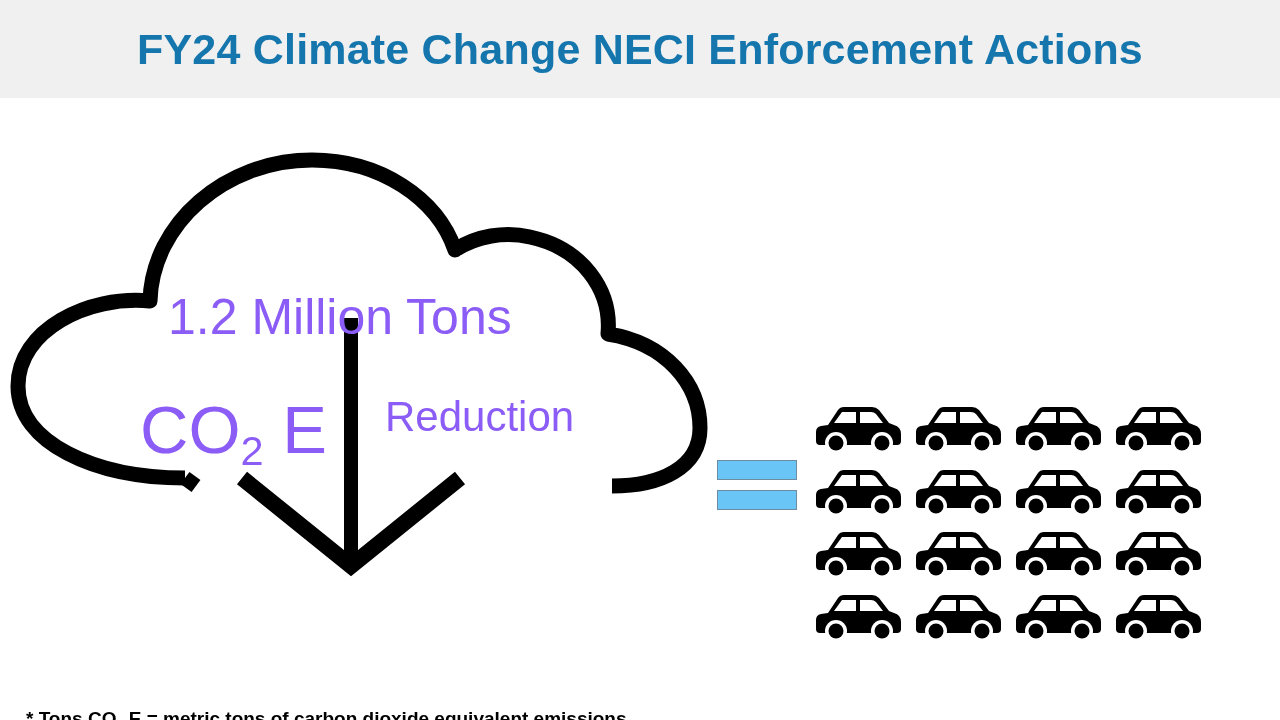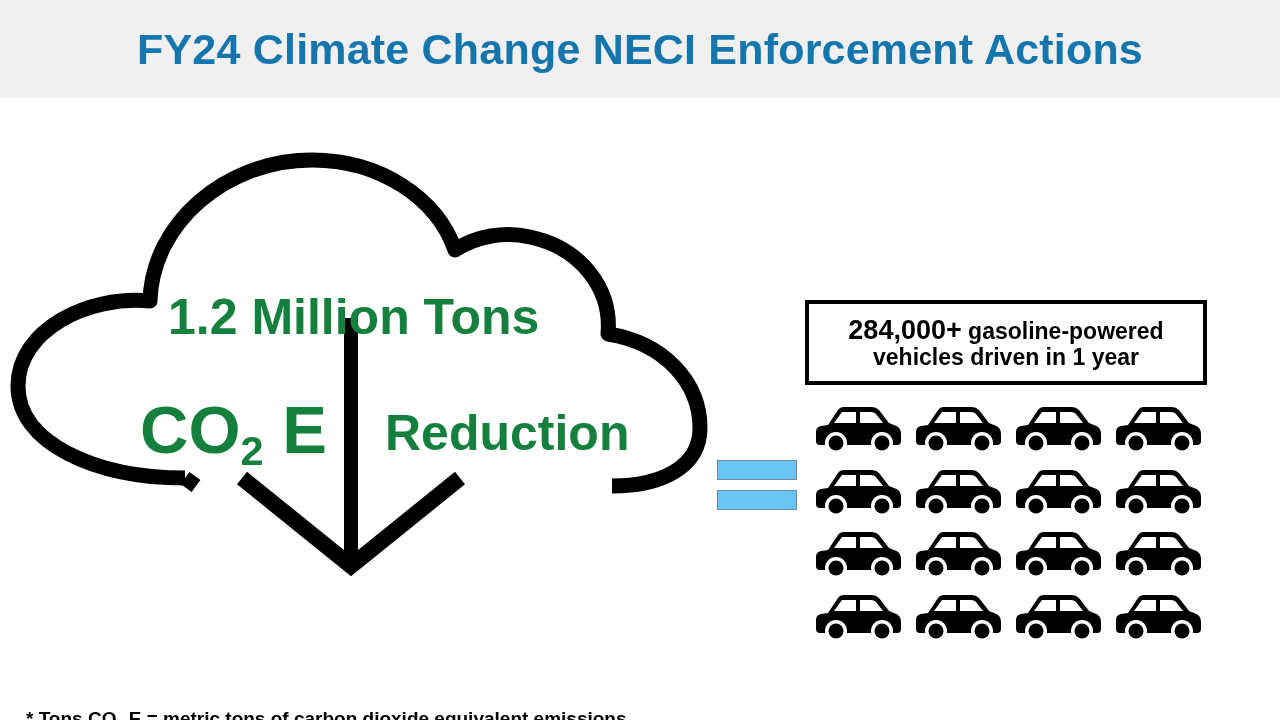--- a/index.html
+++ b/index.html
@@ -59,39 +59,39 @@
     width: 720px;
     height: 480px;
   }
   #cloud-svg {
     position: absolute;
     left: 0;
     top: 0;
   }
   .cloud-text {
     position: absolute;
-    color: #15803d;
-    font-weight: bold;
+    color: #8b5cf6;
+    font-weight: normal;
     white-space: nowrap;
     line-height: 1;
   }
   #cloud-headline {
     left: 168px;
     top: 154px;
     font-size: 50px;
   }
   #cloud-co2 {
     left: 140px;
     top: 258px;
     font-size: 67px;
   }
   #cloud-reduction {
     left: 385px;
-    top: 270px;
-    font-size: 50px;
+    top: 258px;
+    font-size: 42px;
   }
   .sub {
     font-size: 0.62em;
     vertical-align: baseline;
     position: relative;
     top: 0.30em;
   }
 
   
   #equals-sign {
@@ -213,266 +213,262 @@
     <div class="cloud-text" id="cloud-co2"><span>CO</span><span class="sub">2</span><span> E</span></div>
 
     <div class="cloud-text" id="cloud-reduction">Reduction</div>
   </div>
 
   <div id="equals-sign">
     <div class="equals-bar" id="equals-bar-top"></div>
     <div class="equals-bar" id="equals-bar-bottom"></div>
   </div>
 
-  <div id="vehicle-callout-box">
-    <div id="vehicle-callout-line1"><span id="vehicle-callout-count">284,000+</span><span id="vehicle-callout-unit"> gasoline-powered</span></div>
-    <div id="vehicle-callout-line2">vehicles driven in 1 year</div>
+
+  <div id="car-grid">
+    <svg class="car-icon" width="92" height="56" viewBox="0 0 92 56">
+        <g fill="#000">
+          <path d="M16 24 L26 9 Q28 6 32 6 L60 6 Q64 6 67 9 L77 22 L82 24 Q89 26 89 33 L89 40 Q89 44 85 44 L8 44 Q4 44 4 40 L4 31 Q4 26 9 25 Z"></path>
+        </g>
+        <g fill="#fff">
+          <path d="M30 11 L44 11 L44 22 L22 22 Z"></path>
+          <path d="M48 11 L59 11 Q62 11 64 13 L71 22 L48 22 Z"></path>
+          <circle cx="24" cy="42" r="11"></circle>
+          <circle cx="70" cy="42" r="11"></circle>
+        </g>
+        <g fill="#000">
+          <circle cx="24" cy="42" r="7.5"></circle>
+          <circle cx="70" cy="42" r="7.5"></circle>
+        </g>
+      </svg>
+    <svg class="car-icon" width="92" height="56" viewBox="0 0 92 56">
+        <g fill="#000">
+          <path d="M16 24 L26 9 Q28 6 32 6 L60 6 Q64 6 67 9 L77 22 L82 24 Q89 26 89 33 L89 40 Q89 44 85 44 L8 44 Q4 44 4 40 L4 31 Q4 26 9 25 Z"></path>
+        </g>
+        <g fill="#fff">
+          <path d="M30 11 L44 11 L44 22 L22 22 Z"></path>
+          <path d="M48 11 L59 11 Q62 11 64 13 L71 22 L48 22 Z"></path>
+          <circle cx="24" cy="42" r="11"></circle>
+          <circle cx="70" cy="42" r="11"></circle>
+        </g>
+        <g fill="#000">
+          <circle cx="24" cy="42" r="7.5"></circle>
+          <circle cx="70" cy="42" r="7.5"></circle>
+        </g>
+      </svg>
+    <svg class="car-icon" width="92" height="56" viewBox="0 0 92 56">
+        <g fill="#000">
+          <path d="M16 24 L26 9 Q28 6 32 6 L60 6 Q64 6 67 9 L77 22 L82 24 Q89 26 89 33 L89 40 Q89 44 85 44 L8 44 Q4 44 4 40 L4 31 Q4 26 9 25 Z"></path>
+        </g>
+        <g fill="#fff">
+          <path d="M30 11 L44 11 L44 22 L22 22 Z"></path>
+          <path d="M48 11 L59 11 Q62 11 64 13 L71 22 L48 22 Z"></path>
+          <circle cx="24" cy="42" r="11"></circle>
+          <circle cx="70" cy="42" r="11"></circle>
+        </g>
+        <g fill="#000">
+          <circle cx="24" cy="42" r="7.5"></circle>
+          <circle cx="70" cy="42" r="7.5"></circle>
+        </g>
+      </svg>
+    <svg class="car-icon" width="92" height="56" viewBox="0 0 92 56">
+        <g fill="#000">
+          <path d="M16 24 L26 9 Q28 6 32 6 L60 6 Q64 6 67 9 L77 22 L82 24 Q89 26 89 33 L89 40 Q89 44 85 44 L8 44 Q4 44 4 40 L4 31 Q4 26 9 25 Z"></path>
+        </g>
+        <g fill="#fff">
+          <path d="M30 11 L44 11 L44 22 L22 22 Z"></path>
+          <path d="M48 11 L59 11 Q62 11 64 13 L71 22 L48 22 Z"></path>
+          <circle cx="24" cy="42" r="11"></circle>
+          <circle cx="70" cy="42" r="11"></circle>
+        </g>
+        <g fill="#000">
+          <circle cx="24" cy="42" r="7.5"></circle>
+          <circle cx="70" cy="42" r="7.5"></circle>
+        </g>
+      </svg>
+
+    <svg class="car-icon" width="92" height="56" viewBox="0 0 92 56">
+        <g fill="#000">
+          <path d="M16 24 L26 9 Q28 6 32 6 L60 6 Q64 6 67 9 L77 22 L82 24 Q89 26 89 33 L89 40 Q89 44 85 44 L8 44 Q4 44 4 40 L4 31 Q4 26 9 25 Z"></path>
+        </g>
+        <g fill="#fff">
+          <path d="M30 11 L44 11 L44 22 L22 22 Z"></path>
+          <path d="M48 11 L59 11 Q62 11 64 13 L71 22 L48 22 Z"></path>
+          <circle cx="24" cy="42" r="11"></circle>
+          <circle cx="70" cy="42" r="11"></circle>
+        </g>
+        <g fill="#000">
+          <circle cx="24" cy="42" r="7.5"></circle>
+          <circle cx="70" cy="42" r="7.5"></circle>
+        </g>
+      </svg>
+    <svg class="car-icon" width="92" height="56" viewBox="0 0 92 56">
+        <g fill="#000">
+          <path d="M16 24 L26 9 Q28 6 32 6 L60 6 Q64 6 67 9 L77 22 L82 24 Q89 26 89 33 L89 40 Q89 44 85 44 L8 44 Q4 44 4 40 L4 31 Q4 26 9 25 Z"></path>
+        </g>
+        <g fill="#fff">
+          <path d="M30 11 L44 11 L44 22 L22 22 Z"></path>
+          <path d="M48 11 L59 11 Q62 11 64 13 L71 22 L48 22 Z"></path>
+          <circle cx="24" cy="42" r="11"></circle>
+          <circle cx="70" cy="42" r="11"></circle>
+        </g>
+        <g fill="#000">
+          <circle cx="24" cy="42" r="7.5"></circle>
+          <circle cx="70" cy="42" r="7.5"></circle>
+        </g>
+      </svg>
+    <svg class="car-icon" width="92" height="56" viewBox="0 0 92 56">
+        <g fill="#000">
+          <path d="M16 24 L26 9 Q28 6 32 6 L60 6 Q64 6 67 9 L77 22 L82 24 Q89 26 89 33 L89 40 Q89 44 85 44 L8 44 Q4 44 4 40 L4 31 Q4 26 9 25 Z"></path>
+        </g>
+        <g fill="#fff">
+          <path d="M30 11 L44 11 L44 22 L22 22 Z"></path>
+          <path d="M48 11 L59 11 Q62 11 64 13 L71 22 L48 22 Z"></path>
+          <circle cx="24" cy="42" r="11"></circle>
+          <circle cx="70" cy="42" r="11"></circle>
+        </g>
+        <g fill="#000">
+          <circle cx="24" cy="42" r="7.5"></circle>
+          <circle cx="70" cy="42" r="7.5"></circle>
+        </g>
+      </svg>
+    <svg class="car-icon" width="92" height="56" viewBox="0 0 92 56">
+        <g fill="#000">
+          <path d="M16 24 L26 9 Q28 6 32 6 L60 6 Q64 6 67 9 L77 22 L82 24 Q89 26 89 33 L89 40 Q89 44 85 44 L8 44 Q4 44 4 40 L4 31 Q4 26 9 25 Z"></path>
+        </g>
+        <g fill="#fff">
+          <path d="M30 11 L44 11 L44 22 L22 22 Z"></path>
+          <path d="M48 11 L59 11 Q62 11 64 13 L71 22 L48 22 Z"></path>
+          <circle cx="24" cy="42" r="11"></circle>
+          <circle cx="70" cy="42" r="11"></circle>
+        </g>
+        <g fill="#000">
+          <circle cx="24" cy="42" r="7.5"></circle>
+          <circle cx="70" cy="42" r="7.5"></circle>
+        </g>
+      </svg>
+
+    <svg class="car-icon" width="92" height="56" viewBox="0 0 92 56">
+        <g fill="#000">
+          <path d="M16 24 L26 9 Q28 6 32 6 L60 6 Q64 6 67 9 L77 22 L82 24 Q89 26 89 33 L89 40 Q89 44 85 44 L8 44 Q4 44 4 40 L4 31 Q4 26 9 25 Z"></path>
+        </g>
+        <g fill="#fff">
+          <path d="M30 11 L44 11 L44 22 L22 22 Z"></path>
+          <path d="M48 11 L59 11 Q62 11 64 13 L71 22 L48 22 Z"></path>
+          <circle cx="24" cy="42" r="11"></circle>
+          <circle cx="70" cy="42" r="11"></circle>
+        </g>
+        <g fill="#000">
+          <circle cx="24" cy="42" r="7.5"></circle>
+          <circle cx="70" cy="42" r="7.5"></circle>
+        </g>
+      </svg>
+    <svg class="car-icon" width="92" height="56" viewBox="0 0 92 56">
+        <g fill="#000">
+          <path d="M16 24 L26 9 Q28 6 32 6 L60 6 Q64 6 67 9 L77 22 L82 24 Q89 26 89 33 L89 40 Q89 44 85 44 L8 44 Q4 44 4 40 L4 31 Q4 26 9 25 Z"></path>
+        </g>
+        <g fill="#fff">
+          <path d="M30 11 L44 11 L44 22 L22 22 Z"></path>
+          <path d="M48 11 L59 11 Q62 11 64 13 L71 22 L48 22 Z"></path>
+          <circle cx="24" cy="42" r="11"></circle>
+          <circle cx="70" cy="42" r="11"></circle>
+        </g>
+        <g fill="#000">
+          <circle cx="24" cy="42" r="7.5"></circle>
+          <circle cx="70" cy="42" r="7.5"></circle>
+        </g>
+      </svg>
+    <svg class="car-icon" width="92" height="56" viewBox="0 0 92 56">
+        <g fill="#000">
+          <path d="M16 24 L26 9 Q28 6 32 6 L60 6 Q64 6 67 9 L77 22 L82 24 Q89 26 89 33 L89 40 Q89 44 85 44 L8 44 Q4 44 4 40 L4 31 Q4 26 9 25 Z"></path>
+        </g>
+        <g fill="#fff">
+          <path d="M30 11 L44 11 L44 22 L22 22 Z"></path>
+          <path d="M48 11 L59 11 Q62 11 64 13 L71 22 L48 22 Z"></path>
+          <circle cx="24" cy="42" r="11"></circle>
+          <circle cx="70" cy="42" r="11"></circle>
+        </g>
+        <g fill="#000">
+          <circle cx="24" cy="42" r="7.5"></circle>
+          <circle cx="70" cy="42" r="7.5"></circle>
+        </g>
+      </svg>
+    <svg class="car-icon" width="92" height="56" viewBox="0 0 92 56">
+        <g fill="#000">
+          <path d="M16 24 L26 9 Q28 6 32 6 L60 6 Q64 6 67 9 L77 22 L82 24 Q89 26 89 33 L89 40 Q89 44 85 44 L8 44 Q4 44 4 40 L4 31 Q4 26 9 25 Z"></path>
+        </g>
+        <g fill="#fff">
+          <path d="M30 11 L44 11 L44 22 L22 22 Z"></path>
+          <path d="M48 11 L59 11 Q62 11 64 13 L71 22 L48 22 Z"></path>
+          <circle cx="24" cy="42" r="11"></circle>
+          <circle cx="70" cy="42" r="11"></circle>
+        </g>
+        <g fill="#000">
+          <circle cx="24" cy="42" r="7.5"></circle>
+          <circle cx="70" cy="42" r="7.5"></circle>
+        </g>
+      </svg>
+
+    <svg class="car-icon" width="92" height="56" viewBox="0 0 92 56">
+        <g fill="#000">
+          <path d="M16 24 L26 9 Q28 6 32 6 L60 6 Q64 6 67 9 L77 22 L82 24 Q89 26 89 33 L89 40 Q89 44 85 44 L8 44 Q4 44 4 40 L4 31 Q4 26 9 25 Z"></path>
+        </g>
+        <g fill="#fff">
+          <path d="M30 11 L44 11 L44 22 L22 22 Z"></path>
+          <path d="M48 11 L59 11 Q62 11 64 13 L71 22 L48 22 Z"></path>
+          <circle cx="24" cy="42" r="11"></circle>
+          <circle cx="70" cy="42" r="11"></circle>
+        </g>
+        <g fill="#000">
+          <circle cx="24" cy="42" r="7.5"></circle>
+          <circle cx="70" cy="42" r="7.5"></circle>
+        </g>
+      </svg>
+    <svg class="car-icon" width="92" height="56" viewBox="0 0 92 56">
+        <g fill="#000">
+          <path d="M16 24 L26 9 Q28 6 32 6 L60 6 Q64 6 67 9 L77 22 L82 24 Q89 26 89 33 L89 40 Q89 44 85 44 L8 44 Q4 44 4 40 L4 31 Q4 26 9 25 Z"></path>
+        </g>
+        <g fill="#fff">
+          <path d="M30 11 L44 11 L44 22 L22 22 Z"></path>
+          <path d="M48 11 L59 11 Q62 11 64 13 L71 22 L48 22 Z"></path>
+          <circle cx="24" cy="42" r="11"></circle>
+          <circle cx="70" cy="42" r="11"></circle>
+        </g>
+        <g fill="#000">
+          <circle cx="24" cy="42" r="7.5"></circle>
+          <circle cx="70" cy="42" r="7.5"></circle>
+        </g>
+      </svg>
+    <svg class="car-icon" width="92" height="56" viewBox="0 0 92 56">
+        <g fill="#000">
+          <path d="M16 24 L26 9 Q28 6 32 6 L60 6 Q64 6 67 9 L77 22 L82 24 Q89 26 89 33 L89 40 Q89 44 85 44 L8 44 Q4 44 4 40 L4 31 Q4 26 9 25 Z"></path>
+        </g>
+        <g fill="#fff">
+          <path d="M30 11 L44 11 L44 22 L22 22 Z"></path>
+          <path d="M48 11 L59 11 Q62 11 64 13 L71 22 L48 22 Z"></path>
+          <circle cx="24" cy="42" r="11"></circle>
+          <circle cx="70" cy="42" r="11"></circle>
+        </g>
+        <g fill="#000">
+          <circle cx="24" cy="42" r="7.5"></circle>
+          <circle cx="70" cy="42" r="7.5"></circle>
+        </g>
+      </svg>
+    <svg class="car-icon" width="92" height="56" viewBox="0 0 92 56">
+        <g fill="#000">
+          <path d="M16 24 L26 9 Q28 6 32 6 L60 6 Q64 6 67 9 L77 22 L82 24 Q89 26 89 33 L89 40 Q89 44 85 44 L8 44 Q4 44 4 40 L4 31 Q4 26 9 25 Z"></path>
+        </g>
+        <g fill="#fff">
+          <path d="M30 11 L44 11 L44 22 L22 22 Z"></path>
+          <path d="M48 11 L59 11 Q62 11 64 13 L71 22 L48 22 Z"></path>
+          <circle cx="24" cy="42" r="11"></circle>
+          <circle cx="70" cy="42" r="11"></circle>
+        </g>
+        <g fill="#000">
+          <circle cx="24" cy="42" r="7.5"></circle>
+          <circle cx="70" cy="42" r="7.5"></circle>
+        </g>
+      </svg>
   </div>
 
-  <div id="car-grid">
-    <svg class="car-icon" width="92" height="56" viewBox="0 0 92 56">
-        <g fill="#000">
-          <path d="M16 24 L26 9 Q28 6 32 6 L60 6 Q64 6 67 9 L77 22 L82 24 Q89 26 89 33 L89 40 Q89 44 85 44 L8 44 Q4 44 4 40 L4 31 Q4 26 9 25 Z"></path>
-        </g>
-        <g fill="#fff">
-          <path d="M30 11 L44 11 L44 22 L22 22 Z"></path>
-          <path d="M48 11 L59 11 Q62 11 64 13 L71 22 L48 22 Z"></path>
-          <circle cx="24" cy="42" r="11"></circle>
-          <circle cx="70" cy="42" r="11"></circle>
-        </g>
-        <g fill="#000">
-          <circle cx="24" cy="42" r="7.5"></circle>
-          <circle cx="70" cy="42" r="7.5"></circle>
-        </g>
-      </svg>
-    <svg class="car-icon" width="92" height="56" viewBox="0 0 92 56">
-        <g fill="#000">
-          <path d="M16 24 L26 9 Q28 6 32 6 L60 6 Q64 6 67 9 L77 22 L82 24 Q89 26 89 33 L89 40 Q89 44 85 44 L8 44 Q4 44 4 40 L4 31 Q4 26 9 25 Z"></path>
-        </g>
-        <g fill="#fff">
-          <path d="M30 11 L44 11 L44 22 L22 22 Z"></path>
-          <path d="M48 11 L59 11 Q62 11 64 13 L71 22 L48 22 Z"></path>
-          <circle cx="24" cy="42" r="11"></circle>
-          <circle cx="70" cy="42" r="11"></circle>
-        </g>
-        <g fill="#000">
-          <circle cx="24" cy="42" r="7.5"></circle>
-          <circle cx="70" cy="42" r="7.5"></circle>
-        </g>
-      </svg>
-    <svg class="car-icon" width="92" height="56" viewBox="0 0 92 56">
-        <g fill="#000">
-          <path d="M16 24 L26 9 Q28 6 32 6 L60 6 Q64 6 67 9 L77 22 L82 24 Q89 26 89 33 L89 40 Q89 44 85 44 L8 44 Q4 44 4 40 L4 31 Q4 26 9 25 Z"></path>
-        </g>
-        <g fill="#fff">
-          <path d="M30 11 L44 11 L44 22 L22 22 Z"></path>
-          <path d="M48 11 L59 11 Q62 11 64 13 L71 22 L48 22 Z"></path>
-          <circle cx="24" cy="42" r="11"></circle>
-          <circle cx="70" cy="42" r="11"></circle>
-        </g>
-        <g fill="#000">
-          <circle cx="24" cy="42" r="7.5"></circle>
-          <circle cx="70" cy="42" r="7.5"></circle>
-        </g>
-      </svg>
-    <svg class="car-icon" width="92" height="56" viewBox="0 0 92 56">
-        <g fill="#000">
-          <path d="M16 24 L26 9 Q28 6 32 6 L60 6 Q64 6 67 9 L77 22 L82 24 Q89 26 89 33 L89 40 Q89 44 85 44 L8 44 Q4 44 4 40 L4 31 Q4 26 9 25 Z"></path>
-        </g>
-        <g fill="#fff">
-          <path d="M30 11 L44 11 L44 22 L22 22 Z"></path>
-          <path d="M48 11 L59 11 Q62 11 64 13 L71 22 L48 22 Z"></path>
-          <circle cx="24" cy="42" r="11"></circle>
-          <circle cx="70" cy="42" r="11"></circle>
-        </g>
-        <g fill="#000">
-          <circle cx="24" cy="42" r="7.5"></circle>
-          <circle cx="70" cy="42" r="7.5"></circle>
-        </g>
-      </svg>
-
-    <svg class="car-icon" width="92" height="56" viewBox="0 0 92 56">
-        <g fill="#000">
-          <path d="M16 24 L26 9 Q28 6 32 6 L60 6 Q64 6 67 9 L77 22 L82 24 Q89 26 89 33 L89 40 Q89 44 85 44 L8 44 Q4 44 4 40 L4 31 Q4 26 9 25 Z"></path>
-        </g>
-        <g fill="#fff">
-          <path d="M30 11 L44 11 L44 22 L22 22 Z"></path>
-          <path d="M48 11 L59 11 Q62 11 64 13 L71 22 L48 22 Z"></path>
-          <circle cx="24" cy="42" r="11"></circle>
-          <circle cx="70" cy="42" r="11"></circle>
-        </g>
-        <g fill="#000">
-          <circle cx="24" cy="42" r="7.5"></circle>
-          <circle cx="70" cy="42" r="7.5"></circle>
-        </g>
-      </svg>
-    <svg class="car-icon" width="92" height="56" viewBox="0 0 92 56">
-        <g fill="#000">
-          <path d="M16 24 L26 9 Q28 6 32 6 L60 6 Q64 6 67 9 L77 22 L82 24 Q89 26 89 33 L89 40 Q89 44 85 44 L8 44 Q4 44 4 40 L4 31 Q4 26 9 25 Z"></path>
-        </g>
-        <g fill="#fff">
-          <path d="M30 11 L44 11 L44 22 L22 22 Z"></path>
-          <path d="M48 11 L59 11 Q62 11 64 13 L71 22 L48 22 Z"></path>
-          <circle cx="24" cy="42" r="11"></circle>
-          <circle cx="70" cy="42" r="11"></circle>
-        </g>
-        <g fill="#000">
-          <circle cx="24" cy="42" r="7.5"></circle>
-          <circle cx="70" cy="42" r="7.5"></circle>
-        </g>
-      </svg>
-    <svg class="car-icon" width="92" height="56" viewBox="0 0 92 56">
-        <g fill="#000">
-          <path d="M16 24 L26 9 Q28 6 32 6 L60 6 Q64 6 67 9 L77 22 L82 24 Q89 26 89 33 L89 40 Q89 44 85 44 L8 44 Q4 44 4 40 L4 31 Q4 26 9 25 Z"></path>
-        </g>
-        <g fill="#fff">
-          <path d="M30 11 L44 11 L44 22 L22 22 Z"></path>
-          <path d="M48 11 L59 11 Q62 11 64 13 L71 22 L48 22 Z"></path>
-          <circle cx="24" cy="42" r="11"></circle>
-          <circle cx="70" cy="42" r="11"></circle>
-        </g>
-        <g fill="#000">
-          <circle cx="24" cy="42" r="7.5"></circle>
-          <circle cx="70" cy="42" r="7.5"></circle>
-        </g>
-      </svg>
-    <svg class="car-icon" width="92" height="56" viewBox="0 0 92 56">
-        <g fill="#000">
-          <path d="M16 24 L26 9 Q28 6 32 6 L60 6 Q64 6 67 9 L77 22 L82 24 Q89 26 89 33 L89 40 Q89 44 85 44 L8 44 Q4 44 4 40 L4 31 Q4 26 9 25 Z"></path>
-        </g>
-        <g fill="#fff">
-          <path d="M30 11 L44 11 L44 22 L22 22 Z"></path>
-          <path d="M48 11 L59 11 Q62 11 64 13 L71 22 L48 22 Z"></path>
-          <circle cx="24" cy="42" r="11"></circle>
-          <circle cx="70" cy="42" r="11"></circle>
-        </g>
-        <g fill="#000">
-          <circle cx="24" cy="42" r="7.5"></circle>
-          <circle cx="70" cy="42" r="7.5"></circle>
-        </g>
-      </svg>
-
-    <svg class="car-icon" width="92" height="56" viewBox="0 0 92 56">
-        <g fill="#000">
-          <path d="M16 24 L26 9 Q28 6 32 6 L60 6 Q64 6 67 9 L77 22 L82 24 Q89 26 89 33 L89 40 Q89 44 85 44 L8 44 Q4 44 4 40 L4 31 Q4 26 9 25 Z"></path>
-        </g>
-        <g fill="#fff">
-          <path d="M30 11 L44 11 L44 22 L22 22 Z"></path>
-          <path d="M48 11 L59 11 Q62 11 64 13 L71 22 L48 22 Z"></path>
-          <circle cx="24" cy="42" r="11"></circle>
-          <circle cx="70" cy="42" r="11"></circle>
-        </g>
-        <g fill="#000">
-          <circle cx="24" cy="42" r="7.5"></circle>
-          <circle cx="70" cy="42" r="7.5"></circle>
-        </g>
-      </svg>
-    <svg class="car-icon" width="92" height="56" viewBox="0 0 92 56">
-        <g fill="#000">
-          <path d="M16 24 L26 9 Q28 6 32 6 L60 6 Q64 6 67 9 L77 22 L82 24 Q89 26 89 33 L89 40 Q89 44 85 44 L8 44 Q4 44 4 40 L4 31 Q4 26 9 25 Z"></path>
-        </g>
-        <g fill="#fff">
-          <path d="M30 11 L44 11 L44 22 L22 22 Z"></path>
-          <path d="M48 11 L59 11 Q62 11 64 13 L71 22 L48 22 Z"></path>
-          <circle cx="24" cy="42" r="11"></circle>
-          <circle cx="70" cy="42" r="11"></circle>
-        </g>
-        <g fill="#000">
-          <circle cx="24" cy="42" r="7.5"></circle>
-          <circle cx="70" cy="42" r="7.5"></circle>
-        </g>
-      </svg>
-    <svg class="car-icon" width="92" height="56" viewBox="0 0 92 56">
-        <g fill="#000">
-          <path d="M16 24 L26 9 Q28 6 32 6 L60 6 Q64 6 67 9 L77 22 L82 24 Q89 26 89 33 L89 40 Q89 44 85 44 L8 44 Q4 44 4 40 L4 31 Q4 26 9 25 Z"></path>
-        </g>
-        <g fill="#fff">
-          <path d="M30 11 L44 11 L44 22 L22 22 Z"></path>
-          <path d="M48 11 L59 11 Q62 11 64 13 L71 22 L48 22 Z"></path>
-          <circle cx="24" cy="42" r="11"></circle>
-          <circle cx="70" cy="42" r="11"></circle>
-        </g>
-        <g fill="#000">
-          <circle cx="24" cy="42" r="7.5"></circle>
-          <circle cx="70" cy="42" r="7.5"></circle>
-        </g>
-      </svg>
-    <svg class="car-icon" width="92" height="56" viewBox="0 0 92 56">
-        <g fill="#000">
-          <path d="M16 24 L26 9 Q28 6 32 6 L60 6 Q64 6 67 9 L77 22 L82 24 Q89 26 89 33 L89 40 Q89 44 85 44 L8 44 Q4 44 4 40 L4 31 Q4 26 9 25 Z"></path>
-        </g>
-        <g fill="#fff">
-          <path d="M30 11 L44 11 L44 22 L22 22 Z"></path>
-          <path d="M48 11 L59 11 Q62 11 64 13 L71 22 L48 22 Z"></path>
-          <circle cx="24" cy="42" r="11"></circle>
-          <circle cx="70" cy="42" r="11"></circle>
-        </g>
-        <g fill="#000">
-          <circle cx="24" cy="42" r="7.5"></circle>
-          <circle cx="70" cy="42" r="7.5"></circle>
-        </g>
-      </svg>
-
-    <svg class="car-icon" width="92" height="56" viewBox="0 0 92 56">
-        <g fill="#000">
-          <path d="M16 24 L26 9 Q28 6 32 6 L60 6 Q64 6 67 9 L77 22 L82 24 Q89 26 89 33 L89 40 Q89 44 85 44 L8 44 Q4 44 4 40 L4 31 Q4 26 9 25 Z"></path>
-        </g>
-        <g fill="#fff">
-          <path d="M30 11 L44 11 L44 22 L22 22 Z"></path>
-          <path d="M48 11 L59 11 Q62 11 64 13 L71 22 L48 22 Z"></path>
-          <circle cx="24" cy="42" r="11"></circle>
-          <circle cx="70" cy="42" r="11"></circle>
-        </g>
-        <g fill="#000">
-          <circle cx="24" cy="42" r="7.5"></circle>
-          <circle cx="70" cy="42" r="7.5"></circle>
-        </g>
-      </svg>
-    <svg class="car-icon" width="92" height="56" viewBox="0 0 92 56">
-        <g fill="#000">
-          <path d="M16 24 L26 9 Q28 6 32 6 L60 6 Q64 6 67 9 L77 22 L82 24 Q89 26 89 33 L89 40 Q89 44 85 44 L8 44 Q4 44 4 40 L4 31 Q4 26 9 25 Z"></path>
-        </g>
-        <g fill="#fff">
-          <path d="M30 11 L44 11 L44 22 L22 22 Z"></path>
-          <path d="M48 11 L59 11 Q62 11 64 13 L71 22 L48 22 Z"></path>
-          <circle cx="24" cy="42" r="11"></circle>
-          <circle cx="70" cy="42" r="11"></circle>
-        </g>
-        <g fill="#000">
-          <circle cx="24" cy="42" r="7.5"></circle>
-          <circle cx="70" cy="42" r="7.5"></circle>
-        </g>
-      </svg>
-    <svg class="car-icon" width="92" height="56" viewBox="0 0 92 56">
-        <g fill="#000">
-          <path d="M16 24 L26 9 Q28 6 32 6 L60 6 Q64 6 67 9 L77 22 L82 24 Q89 26 89 33 L89 40 Q89 44 85 44 L8 44 Q4 44 4 40 L4 31 Q4 26 9 25 Z"></path>
-        </g>
-        <g fill="#fff">
-          <path d="M30 11 L44 11 L44 22 L22 22 Z"></path>
-          <path d="M48 11 L59 11 Q62 11 64 13 L71 22 L48 22 Z"></path>
-          <circle cx="24" cy="42" r="11"></circle>
-          <circle cx="70" cy="42" r="11"></circle>
-        </g>
-        <g fill="#000">
-          <circle cx="24" cy="42" r="7.5"></circle>
-          <circle cx="70" cy="42" r="7.5"></circle>
-        </g>
-      </svg>
-    <svg class="car-icon" width="92" height="56" viewBox="0 0 92 56">
-        <g fill="#000">
-          <path d="M16 24 L26 9 Q28 6 32 6 L60 6 Q64 6 67 9 L77 22 L82 24 Q89 26 89 33 L89 40 Q89 44 85 44 L8 44 Q4 44 4 40 L4 31 Q4 26 9 25 Z"></path>
-        </g>
-        <g fill="#fff">
-          <path d="M30 11 L44 11 L44 22 L22 22 Z"></path>
-          <path d="M48 11 L59 11 Q62 11 64 13 L71 22 L48 22 Z"></path>
-          <circle cx="24" cy="42" r="11"></circle>
-          <circle cx="70" cy="42" r="11"></circle>
-        </g>
-        <g fill="#000">
-          <circle cx="24" cy="42" r="7.5"></circle>
-          <circle cx="70" cy="42" r="7.5"></circle>
-        </g>
-      </svg>
-  </div>
-
   <div id="footnote"><span>* Tons CO</span><span class="fnsub">2</span><span> E = metric tons of carbon dioxide equivalent emissions</span></div>
 
 </div>
 
 </body></html>

